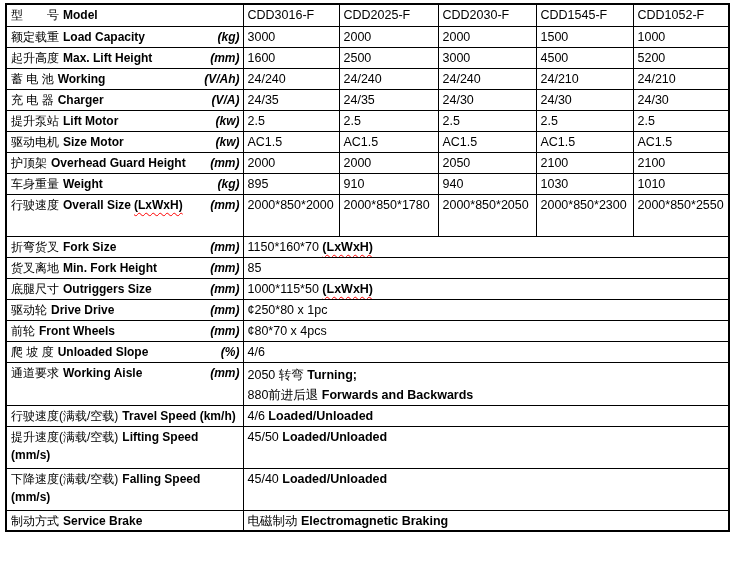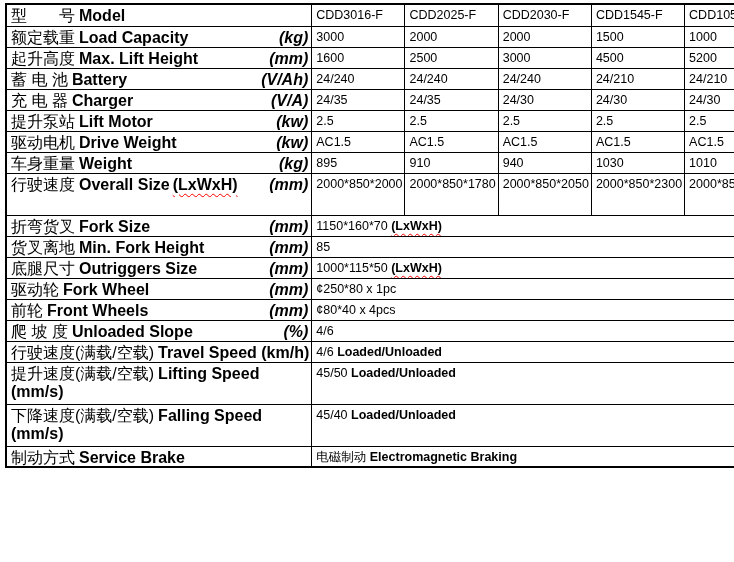--- a/index.html
+++ b/index.html
@@ -22,21 +22,21 @@
     vertical-align: top;
     overflow: hidden;
     padding: 2px 2px 0 4px;
     line-height: 17px;
   }
   tr { height: 21px; }
   tr.hdr { height: 22px; }
   tr.tall { height: 42px; }
   td.lab {
     position: relative;
-    font-size: 16px;
+    font-size: 12px;
     white-space: nowrap;
   }
   td.val {
     font-size: 12.5px;
     white-space: nowrap;
   }
   .en { font-weight: bold; margin-left: 4px; }
   .en + .en { margin-left: 3px; }
   .b { font-weight: bold; }
   .unit {
@@ -91,21 +91,21 @@
   <tr>
     <td class="lab"><span>起升高度</span><span class="en">Max. Lift Height</span><span class="unit">(mm)</span></td>
     <td class="val">1600</td>
     <td class="val">2500</td>
     <td class="val">3000</td>
     <td class="val">4500</td>
     <td class="val">5200</td>
   </tr>
 
   <tr>
-    <td class="lab"><span>蓄 电 池</span><span class="en">Battery</span><span class="unit">(V/Ah)</span></td>
+    <td class="lab"><span>蓄 电 池</span><span class="en">Working</span><span class="unit">(V/Ah)</span></td>
     <td class="val">24/240</td>
     <td class="val">24/240</td>
     <td class="val">24/240</td>
     <td class="val">24/210</td>
     <td class="val">24/210</td>
   </tr>
 
   <tr>
     <td class="lab"><span>充 电 器</span><span class="en">Charger</span><span class="unit">(V/A)</span></td>
     <td class="val">24/35</td>
@@ -118,28 +118,36 @@
   <tr>
     <td class="lab"><span>提升泵站</span><span class="en">Lift Motor</span><span class="unit">(kw)</span></td>
     <td class="val">2.5</td>
     <td class="val">2.5</td>
     <td class="val">2.5</td>
     <td class="val">2.5</td>
     <td class="val">2.5</td>
   </tr>
 
   <tr>
-    <td class="lab"><span>驱动电机</span><span class="en">Drive Weight</span><span class="unit">(kw)</span></td>
-    <td class="val">AC1.5</td>
-    <td class="val">AC1.5</td>
-    <td class="val">AC1.5</td>
-    <td class="val">AC1.5</td>
-    <td class="val">AC1.5</td>
-  </tr>
-
+    <td class="lab"><span>驱动电机</span><span class="en">Size Motor</span><span class="unit">(kw)</span></td>
+    <td class="val">AC1.5</td>
+    <td class="val">AC1.5</td>
+    <td class="val">AC1.5</td>
+    <td class="val">AC1.5</td>
+    <td class="val">AC1.5</td>
+  </tr>
+
+  <tr>
+    <td class="lab"><span>护顶架</span><span class="en">Overhead Guard Height</span><span class="unit">(mm)</span></td>
+    <td class="val">2000</td>
+    <td class="val">2000</td>
+    <td class="val">2050</td>
+    <td class="val">2100</td>
+    <td class="val">2100</td>
+  </tr>
 
   <tr>
     <td class="lab"><span>车身重量</span><span class="en">Weight</span><span class="unit">(kg)</span></td>
     <td class="val">895</td>
     <td class="val">910</td>
     <td class="val">940</td>
     <td class="val">1030</td>
     <td class="val">1010</td>
   </tr>
 
@@ -161,35 +169,42 @@
     <td class="lab"><span>货叉离地</span><span class="en">Min. Fork Height</span><span class="unit">(mm)</span></td>
     <td class="val" colspan="5">85</td>
   </tr>
 
   <tr>
     <td class="lab"><span>底腿尺寸</span><span class="en">Outriggers Size</span><span class="unit">(mm)</span></td>
     <td class="val" colspan="5"><span>1000*115*50 </span><span class="b wavy">(LxWxH)</span></td>
   </tr>
 
   <tr>
-    <td class="lab"><span>驱动轮</span><span class="en">Fork Wheel</span><span class="unit">(mm)</span></td>
+    <td class="lab"><span>驱动轮</span><span class="en">Drive Drive</span><span class="unit">(mm)</span></td>
     <td class="val" colspan="5">¢250*80 x 1pc</td>
   </tr>
 
 
   <tr>
     <td class="lab"><span>前轮</span><span class="en">Front Wheels</span><span class="unit">(mm)</span></td>
-    <td class="val" colspan="5">¢80*40 x 4pcs</td>
+    <td class="val" colspan="5">¢80*70 x 4pcs</td>
   </tr>
 
   <tr>
     <td class="lab"><span>爬 坡 度</span><span class="en">Unloaded Slope</span><span class="unit">(%)</span></td>
     <td class="val" colspan="5">4/6</td>
   </tr>
 
+  <tr class="tall">
+    <td class="lab"><span>通道要求</span><span class="en">Working Aisle</span><span class="unit">(mm)</span></td>
+    <td class="val" colspan="5">
+      <div class="vline"><span>2050 转弯 </span><span class="b">Turning;</span></div>
+      <div class="vline"><span>880前进后退 </span><span class="b">Forwards and Backwards</span></div>
+    </td>
+  </tr>
 
   <tr>
     <td class="lab"><span>行驶速度(满载/空载)</span><span class="en">Travel Speed (km/h)</span></td>
     <td class="val" colspan="5"><span>4/6 </span><span class="b">Loaded/Unloaded</span></td>
   </tr>
 
   <tr class="tall">
     <td class="lab"><span>提升速度(满载/空载)</span><span class="en">Lifting Speed</span><div class="unit2">(mm/s)</div></td>
     <td class="val" colspan="5"><span>45/50 </span><span class="b">Loaded/Unloaded</span></td>
   </tr>

